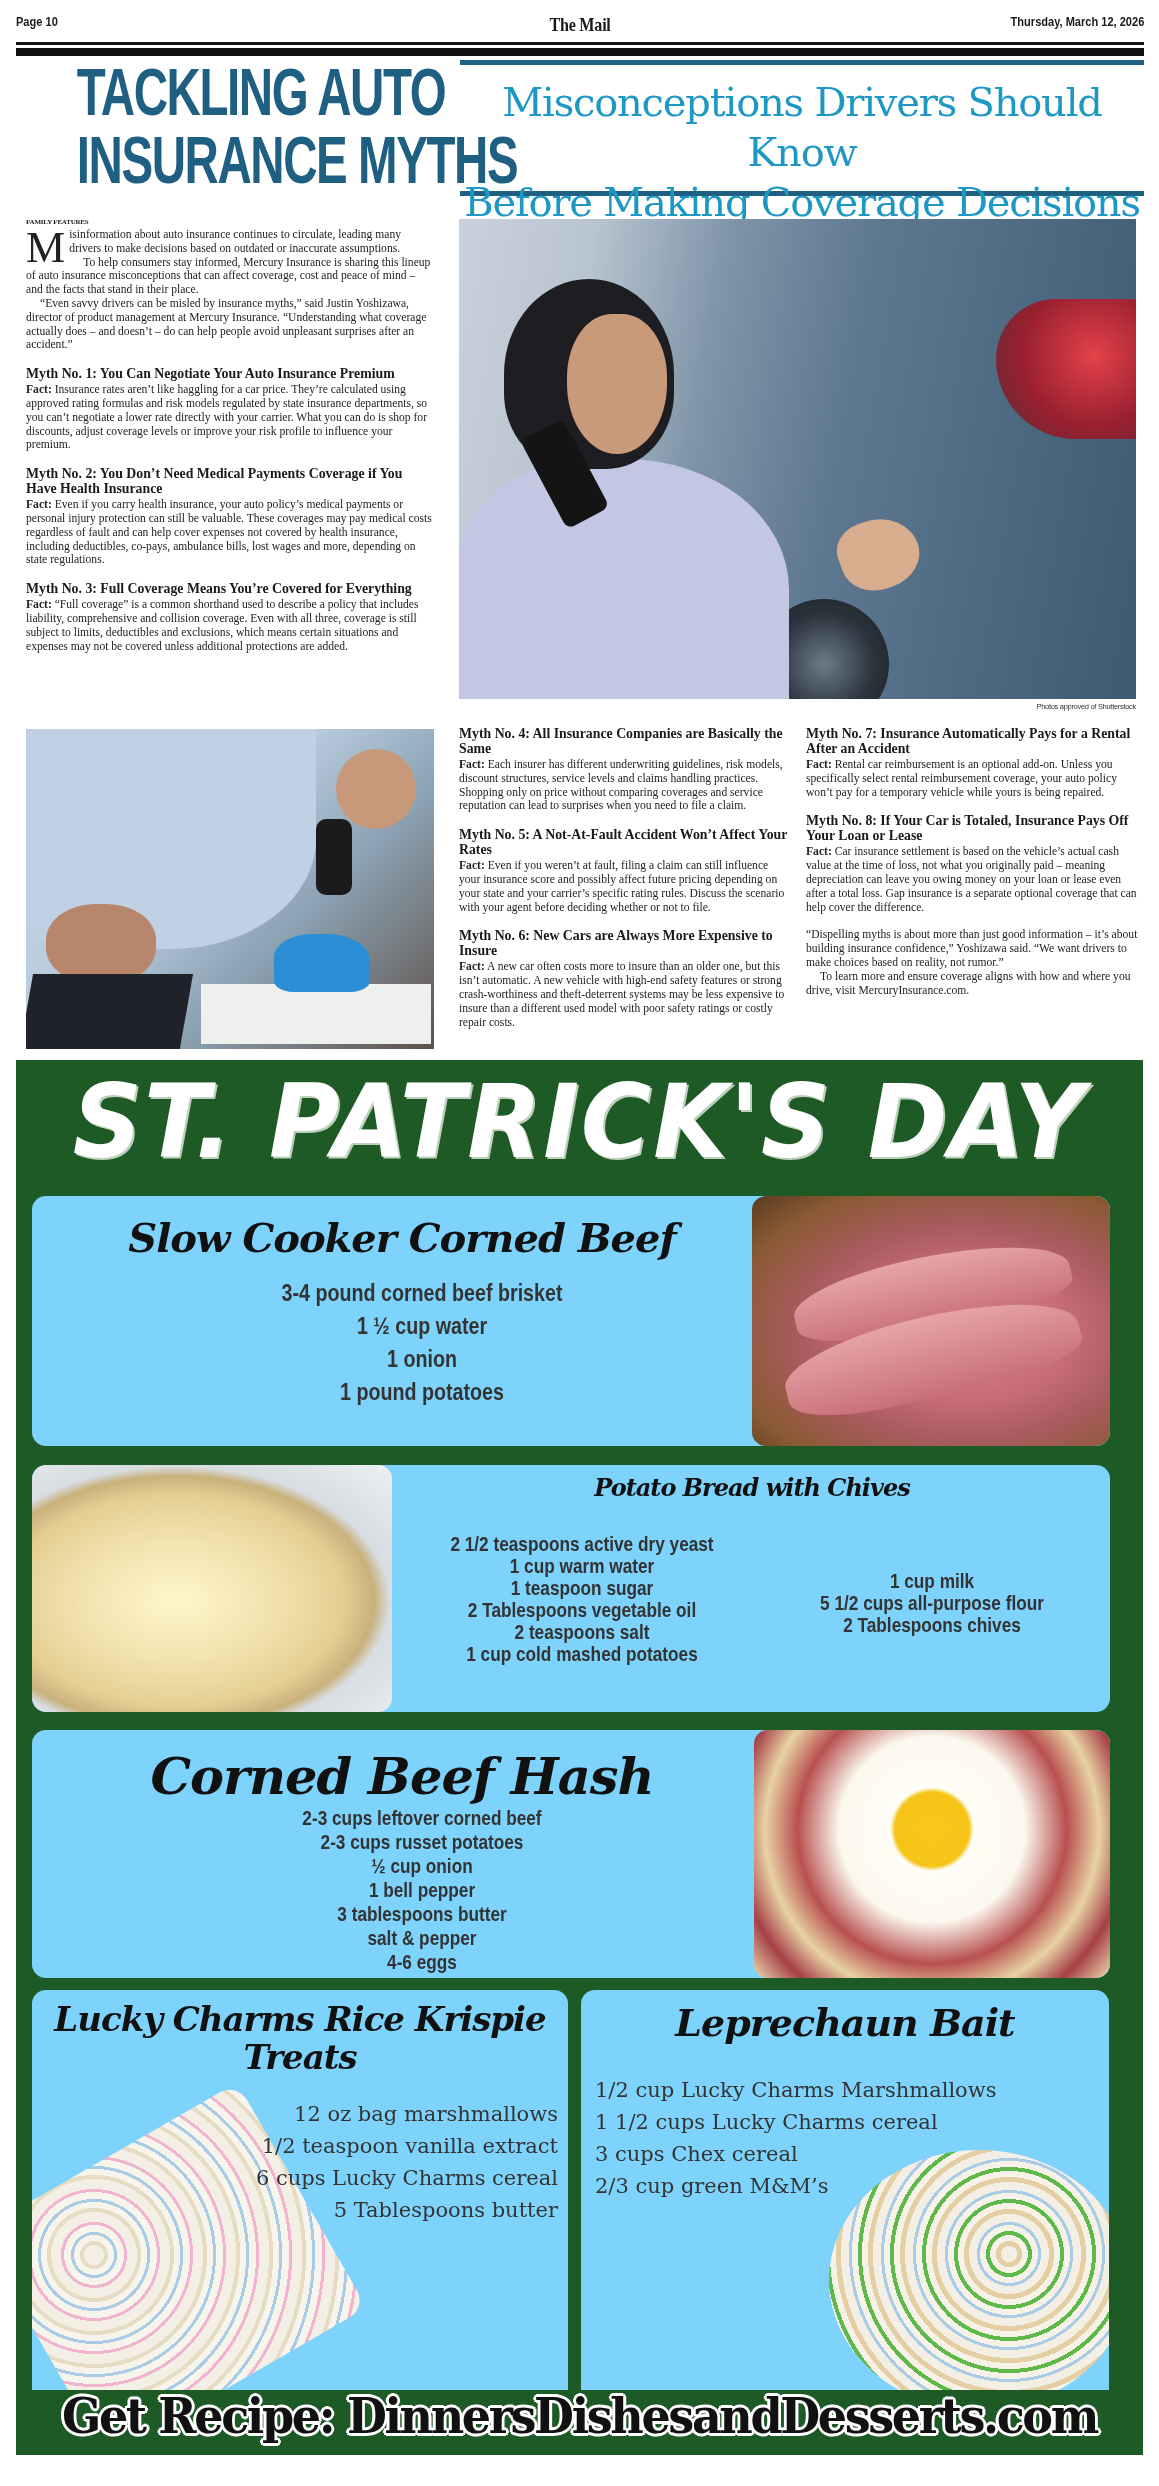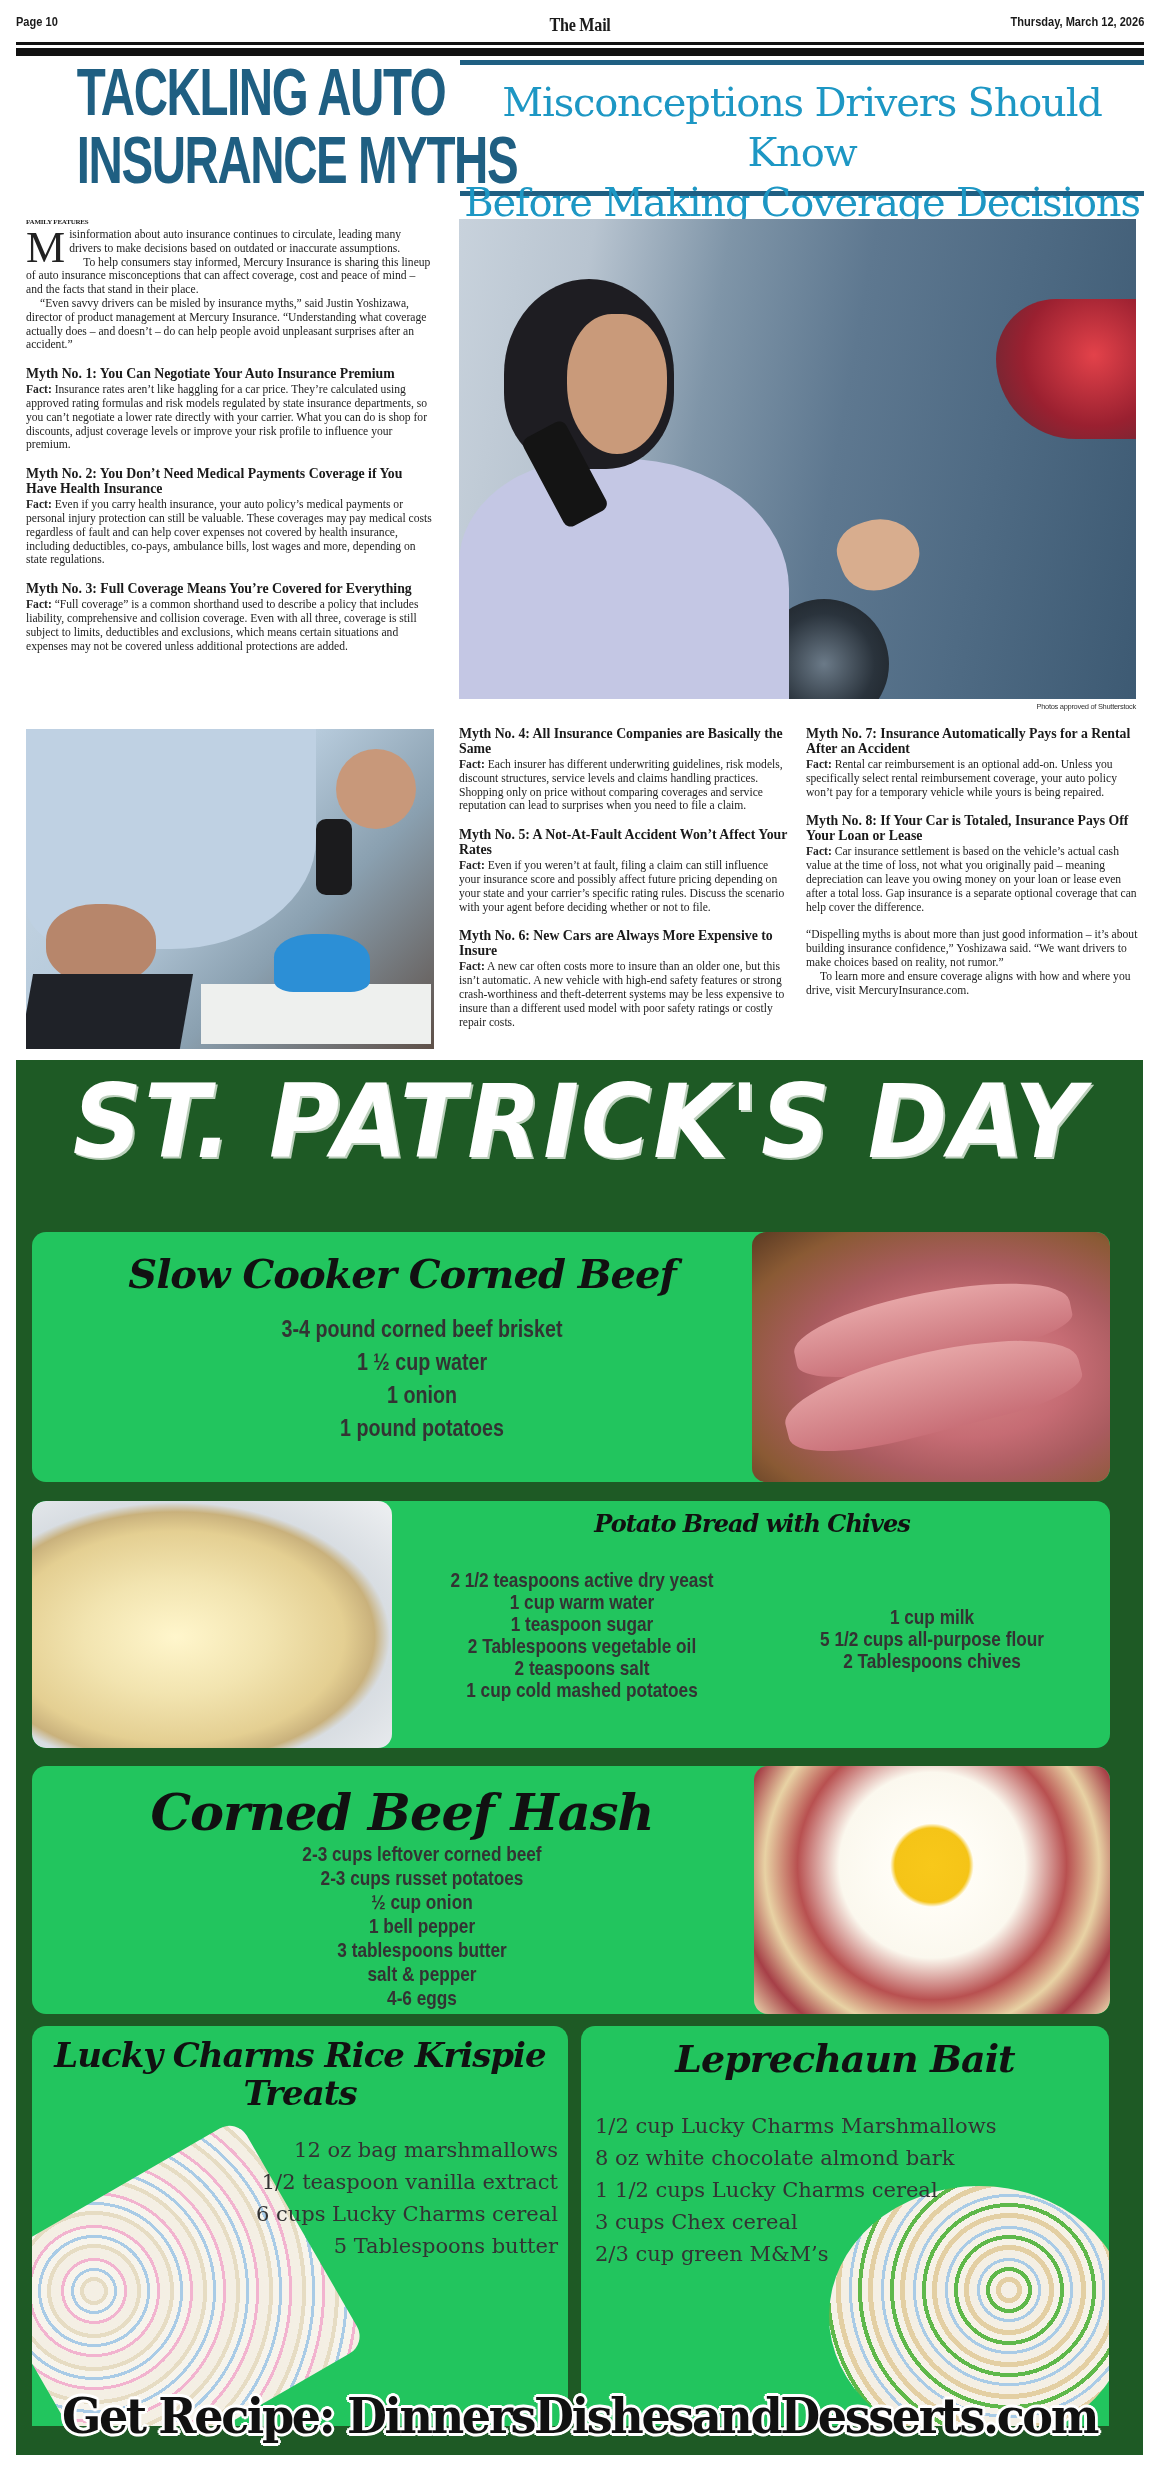--- a/index.html
+++ b/index.html
@@ -50,21 +50,21 @@
   .pk-papers { position: absolute; left: 175px; top: 255px; width: 230px; height: 60px; background: #eef0ee; }
   .pk-car { position: absolute; left: 248px; top: 205px; width: 96px; height: 58px; background: #2c8fd6; border-radius: 40% 45% 20% 20%; }
   .pk-fob { position: absolute; left: 290px; top: 90px; width: 36px; height: 76px; background: #1b1b1d; border-radius: 10px; }
   .pk-hand { position: absolute; left: 310px; top: 20px; width: 80px; height: 80px; background: #c8987a; border-radius: 50%; }
   .pk-hand2 { position: absolute; left: 20px; top: 175px; width: 110px; height: 80px; background: #b7866b; border-radius: 45%; }
 
   
   .stp { position: absolute; left: 16px; top: 1060px; width: 1127px; height: 1395px; background: #1e5a25; }
   .stp-title { position: absolute; left: 0; right: 0; top: 6px; text-align: center; color: #fff;
     font: italic bold 96px "DejaVu Sans", sans-serif; letter-spacing: 2px; transform: scaleY(1.05); text-shadow: 2px 2px 0 #bcd0bc; }
-  .card { position: absolute; background: #22c55e; border-radius: 14px; overflow: hidden; margin-top: 36px; }
+  .card { position: absolute; background: #7dd3fc; border-radius: 14px; overflow: hidden; }
   .script { font-family: "DejaVu Serif", serif; font-style: italic; font-weight: bold; color: #111; text-align: center; letter-spacing: -1px; }
   .ing { font-family: "Liberation Sans", sans-serif; font-weight: bold; color: #333; text-align: center; transform: scaleX(0.82); }
   .ing div { white-space: nowrap; }
   .ing-serif { font-family: "DejaVu Serif", serif; color: #333; }
   .food { position: absolute; }
 
   .c1 { left: 32px; top: 1196px; width: 1078px; height: 250px; }
   .c1 .script { position: absolute; left: 70px; top: 18px; width: 600px; font-size: 40px; }
   .c1 .ing { position: absolute; left: 110px; top: 80px; width: 560px; font-size: 24px; line-height: 33px; }
   .c1 .food { right: 0; top: 0; width: 358px; height: 250px; border-radius: 14px;
@@ -250,20 +250,19 @@
     <div>6 cups Lucky Charms cereal</div>
     <div>5 Tablespoons butter</div>
   </div>
 </div>
 
 <div class="card c5">
   <div class="food"></div>
   <div class="script">Leprechaun Bait</div>
   <div class="ing ing-serif">
     <div>1/2 cup Lucky Charms Marshmallows</div>
-    <div>8 oz white chocolate almond bark</div>
     <div>1 1/2 cups Lucky Charms cereal</div>
     <div>3 cups Chex cereal</div>
     <div>2/3 cup green M&amp;M’s</div>
   </div>
 </div>
 
 <div class="stp-footer">Get Recipe: DinnersDishesandDesserts.com</div>
 
 </body></html>

